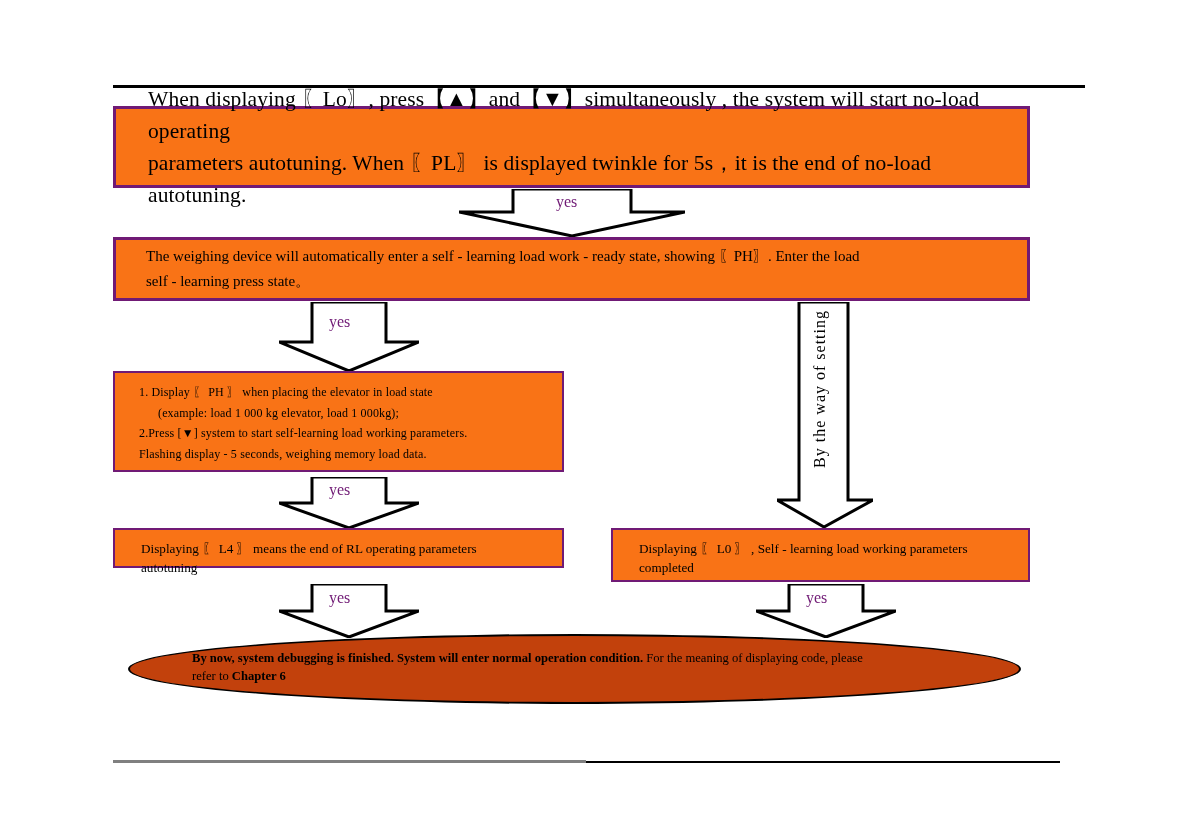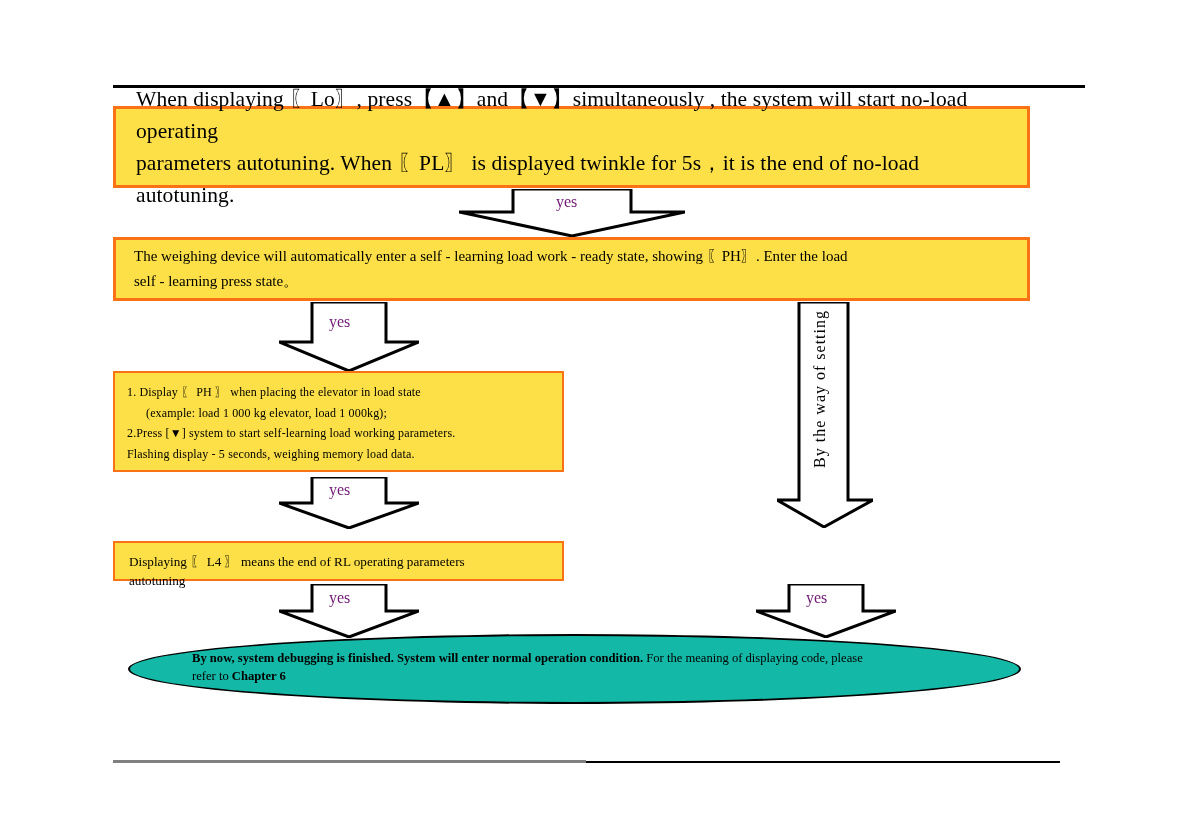--- a/index.html
+++ b/index.html
@@ -44,24 +44,25 @@
     top: 761px;
     width: 474px;
     height: 2px;
     background: #000000;
   }
 
   
   .box {
     position: absolute;
     box-sizing: border-box;
-    border: 3px solid #f97316;
-    background: #fde047;
+    border: 3px solid #701a75;
+    background: #f97316;
     display: flex;
     align-items: center;
+    padding-left: 12px;
   }
   .box-inner {
     width: 100%;
     padding: 0 18px;
   }
   .box p {
     margin: 0;
   }
 
   #box-lo {
@@ -101,21 +102,21 @@
   #box-steps .box-inner { padding: 9px 12px 0 12px; }
   #box-steps p {
     font-size: 12px;
     line-height: 20.5px;
     letter-spacing: 0.15px;
   }
   #box-steps .indent { padding-left: 19px; }
 
   #box-l4 {
     left: 113px;
-    top: 541px;
+    top: 528px;
     width: 451px;
     height: 40px;
     border-width: 2px;
     align-items: flex-start;
   }
   #box-l4 .box-inner { padding: 9px 14px 0 14px; }
   #box-l4 p {
     font-size: 13.2px;
     line-height: 19px;
   }
@@ -137,21 +138,21 @@
   
   #ellipse-end {
     position: absolute;
     left: 128px;
     top: 634px;
     width: 893px;
     height: 70px;
     box-sizing: border-box;
     border: 2px solid #000000;
     border-radius: 50% / 50%;
-    background: #14b8a6;
+    background: #c2410c;
   }
   #ellipse-end .ell-text {
     position: absolute;
     left: 62px;
     top: 14px;
     width: 800px;
     font-size: 12.6px;
     line-height: 17.5px;
   }
   .b { font-weight: bold; }
@@ -236,20 +237,26 @@
     <span class="lbl" style="left:50px; top:5px;">yes</span>
   </div>
 
   <div class="box" id="box-l4">
     <div class="box-inner">
       <p>Displaying    〖 L4 〗  means  the  end of RL  operating      parameters</p>
       <p>autotuning</p>
     </div>
   </div>
 
+  <div class="box" id="box-l0">
+    <div class="box-inner">
+      <p>Displaying  〖 L0 〗 ,   Self - learning load working parameters</p>
+      <p>completed</p>
+    </div>
+  </div>
 
   <div class="arrow" id="arrow-4" style="left:279px; top:584px;">
     <svg width="140" height="54" viewBox="0 0 140 54">
       <polygon points="33,0 107,0 107,27 140,27 70,53 0,27 33,27" fill="#ffffff" stroke="#000000" stroke-width="3" stroke-linejoin="miter"></polygon>
     </svg>
     <span class="lbl" style="left:50px; top:6px;">yes</span>
   </div>
 
   <div class="arrow" id="arrow-5" style="left:756px; top:584px;">
     <svg width="140" height="54" viewBox="0 0 140 54">

